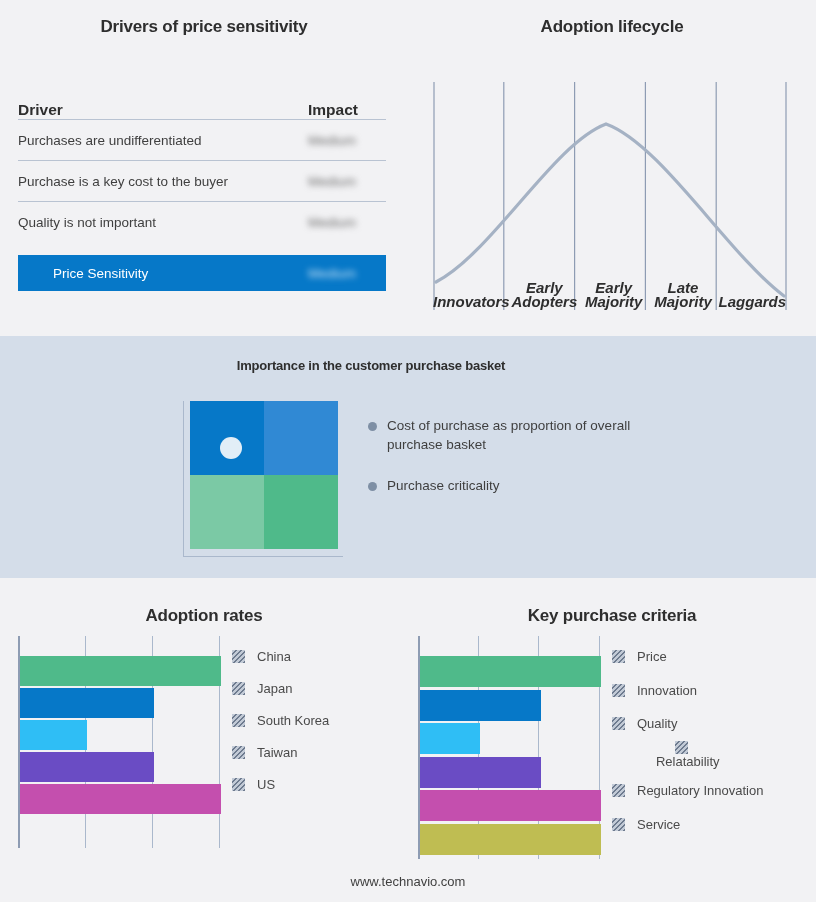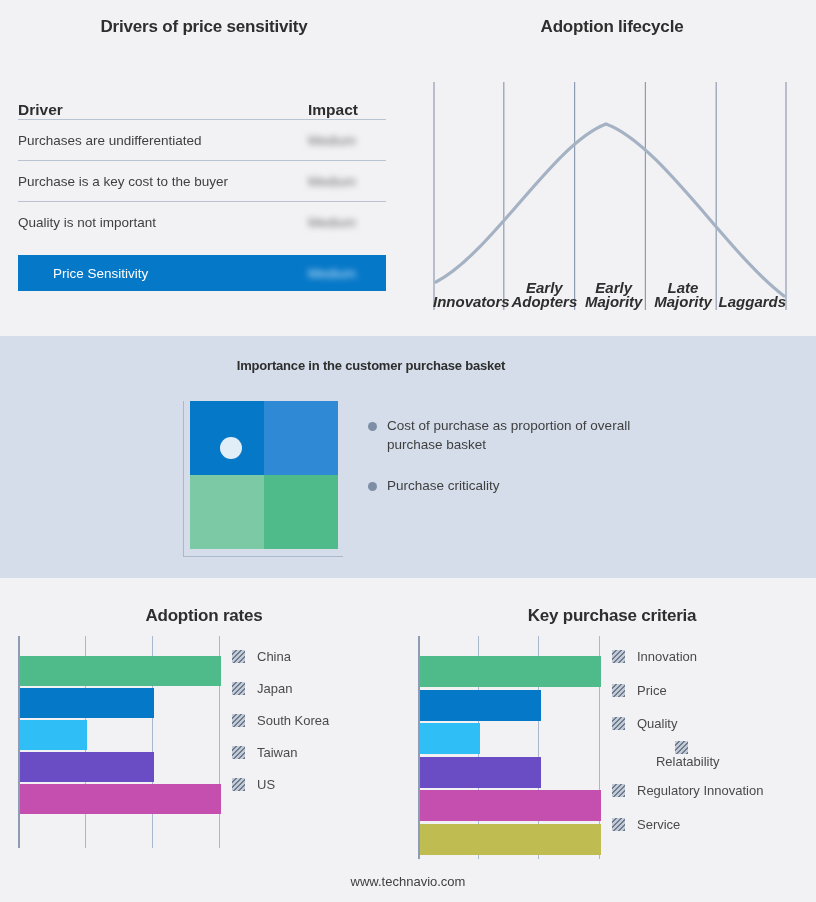--- a/index.html
+++ b/index.html
@@ -352,28 +352,28 @@
           <div class="bar-item" style="top: 53.5px; height: 31px; width: 120.667px; background: rgb(6, 120, 200);"></div>
           <div class="bar-item" style="top: 87px; height: 31px; width: 60.3333px; background: rgb(47, 190, 245);"></div>
           <div class="bar-item" style="top: 120.5px; height: 31px; width: 120.667px; background: rgb(106, 76, 196);"></div>
           <div class="bar-item" style="top: 154px; height: 31px; width: 181px; background: rgb(196, 79, 174);"></div>
           <div class="bar-item" style="top: 187.5px; height: 31px; width: 181px; background: rgb(191, 189, 82);"></div>
         </div>
     </div>
     <div class="bar-legend" id="criteria-legend" style="left:204px; top:62px;">
         <div class="bl-row" style="height: 33.5px;">
           <span class="hatch-swatch"></span>
+          <span class="bl-name">Price</span>
+        </div>
+        <div class="bl-row" style="height: 33.5px;">
+          <span class="hatch-swatch"></span>
           <span class="bl-name">Innovation</span>
         </div>
         <div class="bl-row" style="height: 33.5px;">
           <span class="hatch-swatch"></span>
-          <span class="bl-name">Price</span>
-        </div>
-        <div class="bl-row" style="height: 33.5px;">
-          <span class="hatch-swatch"></span>
           <span class="bl-name">Quality</span>
         </div>
         <div class="bl-row" style="height: 33.5px; flex-direction: column;">
           <span class="hatch-swatch"></span>
           <span class="bl-name">Relatability</span>
         </div>
         <div class="bl-row" style="height: 33.5px;">
           <span class="hatch-swatch"></span>
           <span class="bl-name">Regulatory Innovation</span>
         </div>

